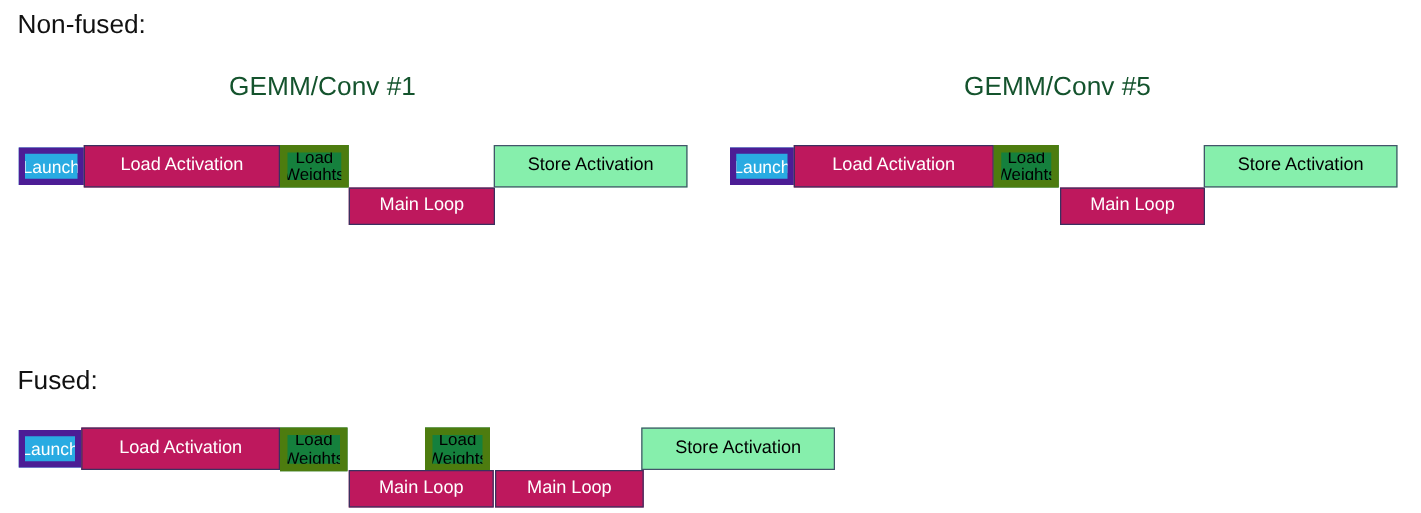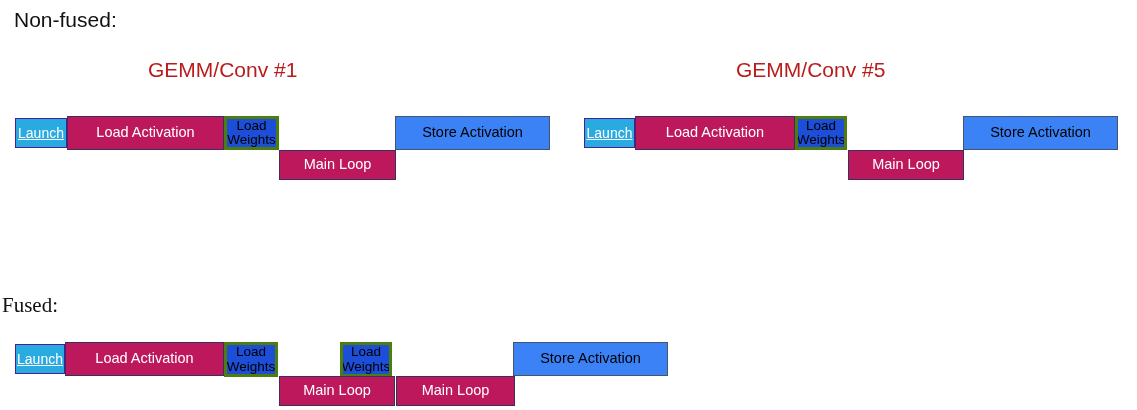--- a/index.html
+++ b/index.html
@@ -17,56 +17,55 @@
   }
   .heading {
     position: absolute;
     font-size: 21px;
     color: #111111;
     white-space: nowrap;
   }
   .seq-title {
     position: absolute;
     width: 220px;
-    text-align: left;
+    text-align: center;
     font-size: 21px;
-    color: #b91c1c;
+    color: #14532d;
     white-space: nowrap;
   }
   .block {
     position: absolute;
     box-sizing: border-box;
     display: flex;
     align-items: center;
     justify-content: center;
     text-align: center;
     font-size: 14.5px;
     line-height: 1.05;
     overflow: hidden;
   }
   .launch {
     background: #29ABE2;
-    border: 1px solid #4c1d95;
+    border: 5px solid #4c1d95;
     color: #ffffff;
     font-size: 14px;
-    text-decoration: underline;
   }
   .purple {
     background: #be185d;
     border: 1px solid #3a3060;
     color: #ffffff;
   }
   .weights {
-    background: #1d4ed8;
-    border: 3px solid #4d7c0f;
+    background: #15803d;
+    border: 6px solid #4d7c0f;
     color: #000000;
     font-size: 13.5px;
   }
   .store {
-    background: #3b82f6;
+    background: #86efac;
     border: 1px solid #44546A;
     color: #000000;
   }
 </style>
 </head>
 <body>
 
 <div id="canvas">
 
   <div class="heading" style="left:14px; top:8px;">Non-fused:</div>
@@ -84,21 +83,21 @@
   </div>
 
   <div>
     <div class="block launch" style="left:584px; top:118px; width:51px; height:30px;">Launch</div>
     <div class="block purple" style="left:635px; top:116px; width:160px; height:34px;">Load Activation</div>
     <div class="block weights" style="left:795px; top:116px; width:52px; height:34px;">Load Weights</div>
     <div class="block purple" style="left:848px; top:150px; width:116px; height:30px;">Main Loop</div>
     <div class="block store" style="left:963px; top:116px; width:155px; height:34px;">Store Activation</div>
   </div>
 
-  <div class="heading" style="left:2px; top:293px;font-family:Liberation Serif, serif;">Fused:</div>
+  <div class="heading" style="left:14px; top:293px;">Fused:</div>
 
   <div>
     <div class="block launch" style="left:15px; top:344px; width:50px; height:30px;">Launch</div>
     <div class="block purple" style="left:65px; top:342px; width:159px; height:34px;">Load Activation</div>
     <div class="block weights" style="left:224px; top:342px; width:54px; height:35px;">Load Weights</div>
     <div class="block weights" style="left:340px; top:342px; width:52px; height:35px;">Load Weights</div>
     <div class="block purple" style="left:279px; top:376px; width:116px; height:30px;">Main Loop</div>
     <div class="block purple" style="left:396px; top:376px; width:119px; height:30px;">Main Loop</div>
     <div class="block store" style="left:513px; top:342px; width:155px; height:34px;">Store Activation</div>
   </div>

